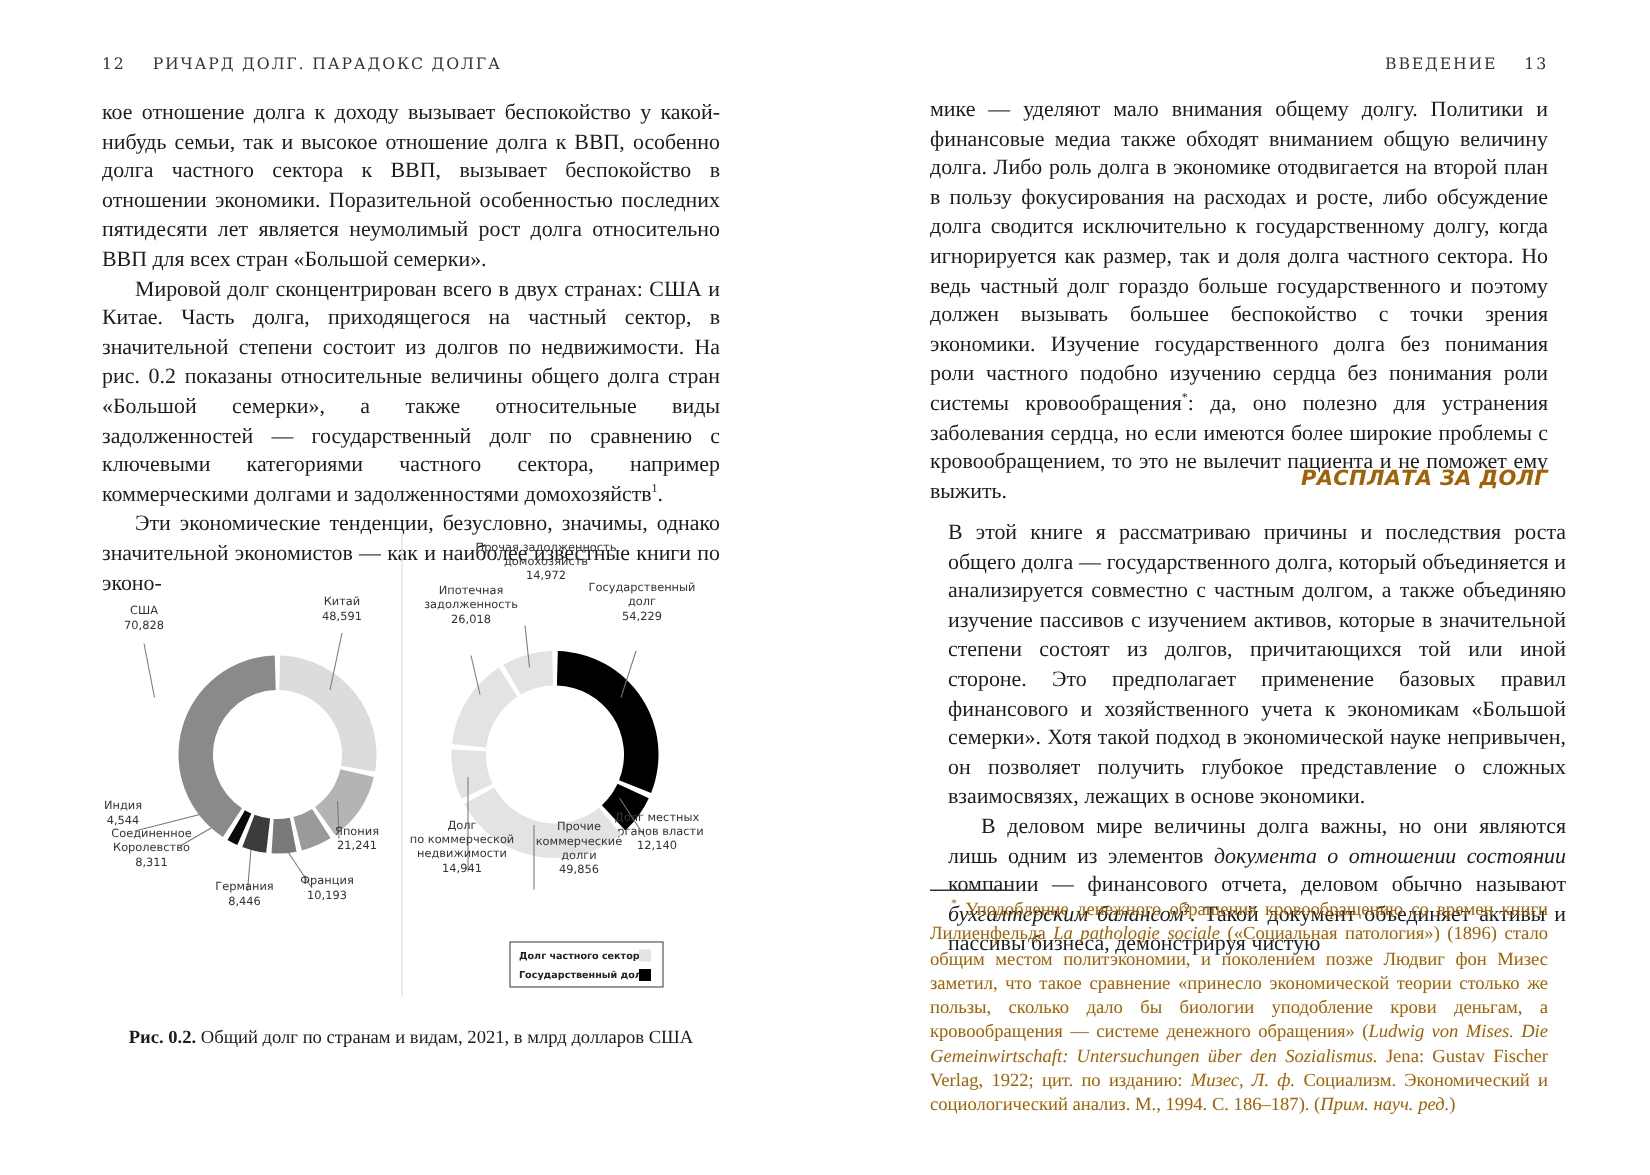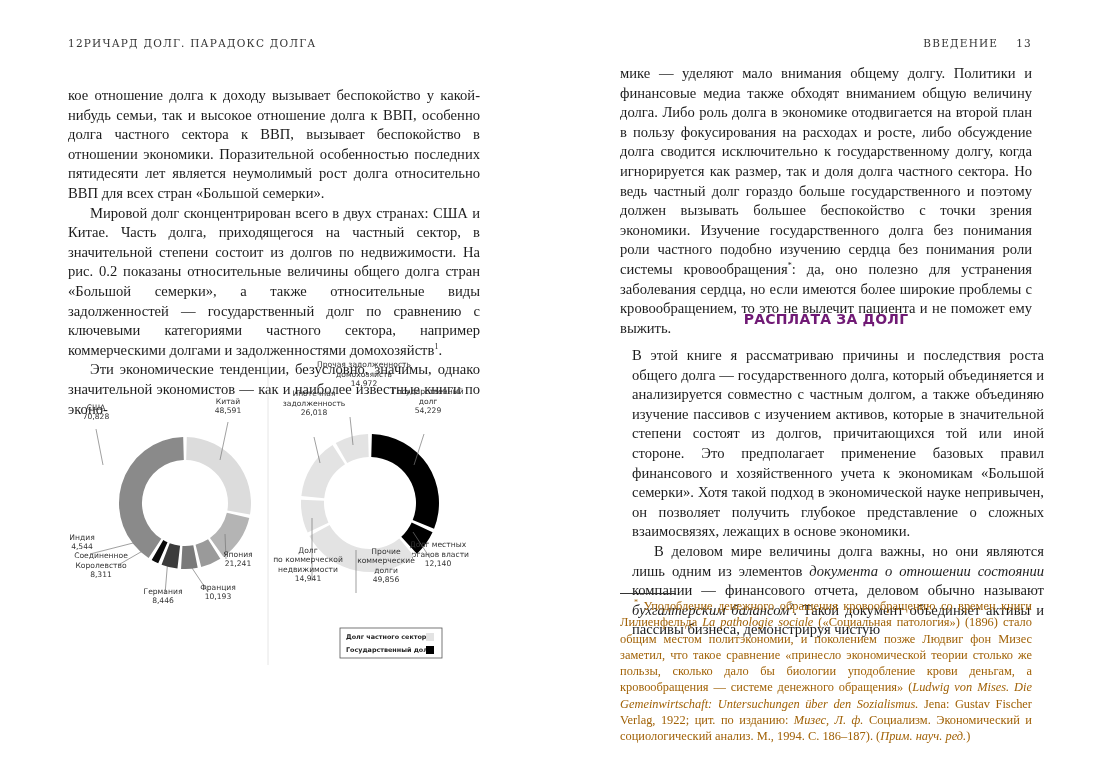--- a/index.html
+++ b/index.html
@@ -2,30 +2,30 @@
 <html><head>
 <meta charset="utf-8">
 <style>
   html, body { margin:0; padding:0; background:#ffffff; }
   body { width:1100px; height:783px; position:relative; overflow:hidden; color:#1a1a1a; }
   .page { position:absolute; top:0; height:783px; }
   .page-left { left:0; width:550px; }
   .page-right { left:550px; width:550px; }
   .running-head { position:absolute; top:37px; font-family:"DejaVu Serif", serif; font-size:10.5px; letter-spacing:1.2px; color:#333; }
   .rh-left { left:68px; }
-  .rh-left .pgno { }
+  .rh-left .pgno { margin-right:18px; }
   .rh-right { right:68px; text-align:center; }
   .rh-right .pgno { margin-left:18px; }
   .body-text { position:absolute; font-family:"Liberation Serif", serif; font-size:14.6px; line-height:19.6px; color:#1c1c1c; text-align:justify; }
   .body-text p { margin:0; }
   .body-text p.indent { text-indent:22px; }
-  .left-text { left:68px; top:66px; width:412px;margin-top:20px; }
+  .left-text { left:68px; top:66px; width:412px; }
   .right-text-1 { left:70px; top:64px; width:412px; }
   .right-text-2 { left:82px; top:346px; width:412px; }
-  .section-heading { position:absolute; left:70px; top:311px; width:412px; text-align:center; font-family:"DejaVu Sans", sans-serif; font-weight:bold; font-size:14px; letter-spacing:0.2px; color:#701a75; }
+  .section-heading { position:absolute; left:70px; top:311px; width:412px; text-align:right; font-family:"DejaVu Sans", sans-serif; font-weight:bold; font-size:14px; letter-spacing:0.2px; color:#a16207;font-style:italic; }
   .sup { font-size:8px; vertical-align:super; line-height:0; }
   .fn-rule { position:absolute; left:70px; top:593px; width:56px; height:0; border-top:1px solid #333; }
   .footnote { position:absolute; left:70px; top:598px; width:412px; font-family:"Liberation Serif", serif; font-size:12.4px; line-height:16.3px; text-align:justify; color:#a16207; }
   .footnote p { margin:0; text-indent:14px; }
   .chart-area { position:absolute; left:68px; top:345px; width:412px; height:330px; }
   .chart-svg { position:absolute; left:0; top:0; }
   .caption { position:absolute; left:68px; top:684px; width:412px; text-align:center; font-family:"Liberation Serif", serif; font-size:12.4px; color:#1c1c1c; }
   .caption b { font-weight:bold; }
   .chart-label { font-family:"DejaVu Sans", sans-serif; font-size:7.6px; fill:#333; }
   .legend-text { font-family:"DejaVu Sans", sans-serif; font-size:6.4px; fill:#222; font-weight:bold; }
@@ -93,20 +93,23 @@
       <g>
         <rect x="272" y="283" width="102" height="30" fill="#fff" stroke="#555" stroke-width="0.8"></rect>
         <text class="legend-text" x="278" y="294">Долг частного сектора</text>
         <rect id="legend-swatch-0" x="358" y="288" width="8" height="8" fill="#e3e3e3"></rect>
         <text class="legend-text" x="278" y="307">Государственный долг</text>
         <rect id="legend-swatch-1" x="358" y="301" width="8" height="8" fill="#000000"></rect>
       </g>
     </svg>
   </div>
 
+  <div class="caption">
+    <b>Рис. 0.2.</b> <span>Общий долг по странам и видам, 2021, в млрд долларов США</span>
+  </div>
 </div>
 
 <div class="page page-right">
   <div class="running-head rh-right">
     <span>ВВЕДЕНИЕ</span><span class="pgno">13</span>
   </div>
 
   <div class="body-text right-text-1">
     <p><span>мике — уделяют мало внимания общему долгу. Политики и финансовые медиа также обходят вниманием общую величину долга. Либо роль долга в экономике отодвигается на второй план в пользу фокусирования на расходах и росте, либо обсуждение долга сводится исключительно к государственному долгу, когда игнорируется как размер, так и доля долга частного сектора. Но ведь частный долг гораздо больше государственного и поэтому должен вызывать большее беспокойство с точки зрения экономики. Изучение государственного долга без понимания роли частного подобно изучению сердца без понимания роли системы кровообращения</span><span class="sup">*</span><span>: да, оно полезно для устранения заболевания сердца, но если имеются более широкие проблемы с кровообращением, то это не вылечит пациента и не поможет ему выжить.</span></p>
   </div>

